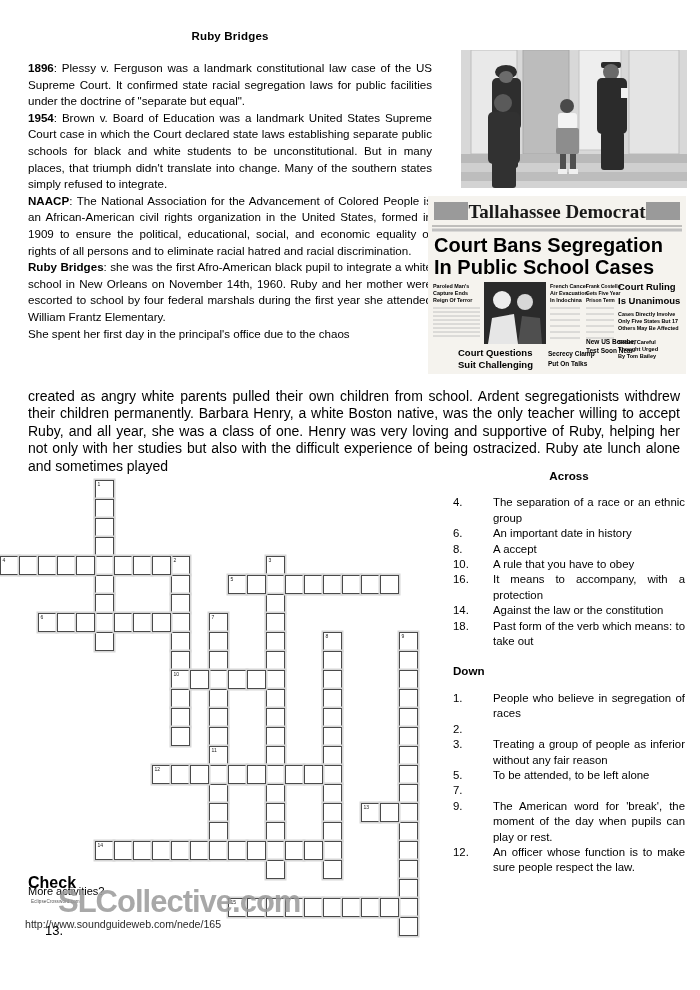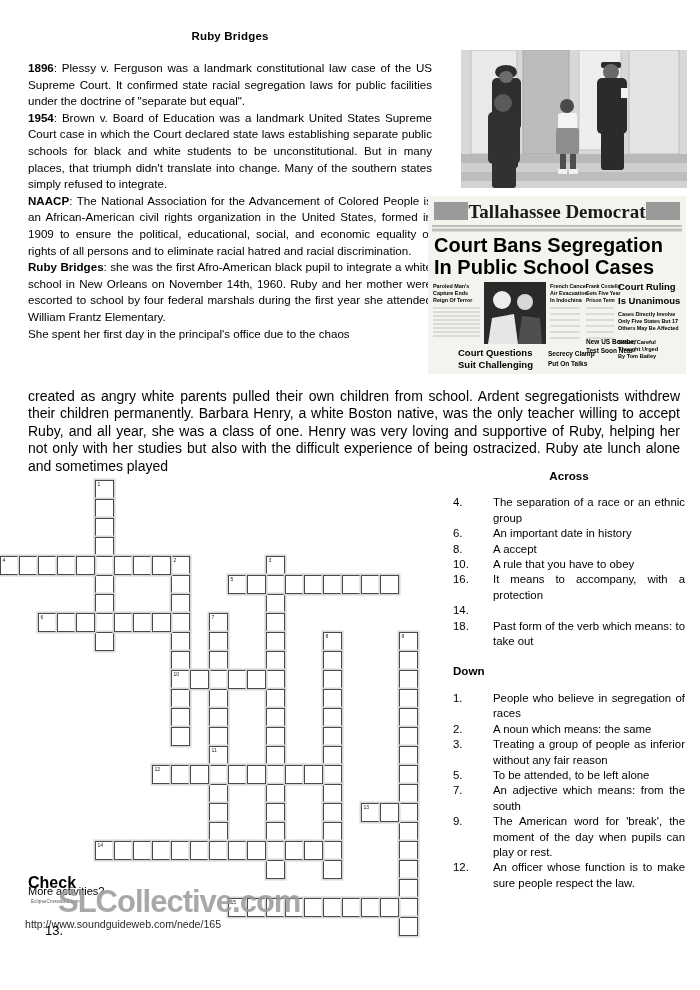--- a/index.html
+++ b/index.html
@@ -244,47 +244,46 @@
         <p class="clue">
           <span class="num">10.</span>
           <span class="txt">A rule that you have to obey</span>
         </p>
         <p class="clue">
           <span class="num">16.</span>
           <span class="txt">It means to accompany, with a protection</span>
         </p>
         <p class="clue">
           <span class="num">14.</span>
+          <span class="txt">Against the law or the constitution</span>
         </p>
         <p class="clue">
           <span class="num">18.</span>
           <span class="txt">Past form of the verb which means: to take out</span>
         </p>
       </div>
     <p class="sec-head left">Down</p>
     <div id="downList">
         <p class="clue">
           <span class="num">1.</span>
           <span class="txt">People who believe in segregation of races</span>
         </p>
         <p class="clue">
           <span class="num">2.</span>
-          <span class="txt">A noun which means: the same</span>
         </p>
         <p class="clue">
           <span class="num">3.</span>
           <span class="txt">Treating a group of people as inferior without any fair reason</span>
         </p>
         <p class="clue">
           <span class="num">5.</span>
           <span class="txt">To be attended, to be left alone</span>
         </p>
         <p class="clue">
           <span class="num">7.</span>
-          <span class="txt">An adjective which means: from the south</span>
         </p>
         <p class="clue">
           <span class="num">9.</span>
           <span class="txt">The American word for 'break', the moment of the day when pupils can play or rest.</span>
         </p>
         <p class="clue">
           <span class="num">12.</span>
           <span class="txt">An officer whose function is to make sure people respect the law.</span>
         </p>
       </div>

